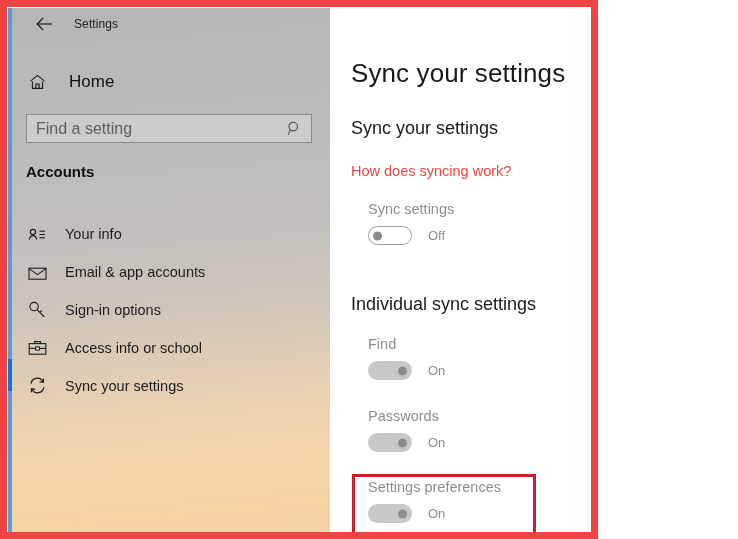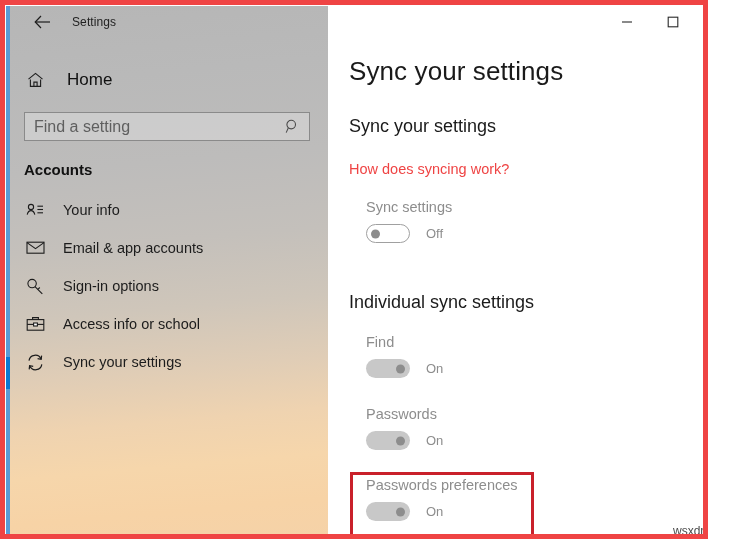--- a/index.html
+++ b/index.html
@@ -9,24 +9,24 @@
   }
   body {
     width: 738px;
     height: 539px;
     font-family: "Liberation Sans", sans-serif;
     overflow: hidden;
   }
 
   .window {
     position: relative;
-    width: 708px;
+    width: 598px;
     height: 539px;
     box-sizing: border-box;
-    border: 5px solid #ef4444;
+    border: 7px solid #ef4444;
     background: #ffffff;
     overflow: hidden;
   }
 
   
   .sidebar {
     position: absolute;
     left: 1px;
     top: 1px;
     width: 322px;
@@ -140,21 +140,21 @@
   .nav {
     position: absolute;
     left: 0;
     top: 196px;
     width: 322px;
   }
   .nav-item {
     position: relative;
     height: 38px;
     display: flex;
-    align-items: flex-start;
+    align-items: flex-end;
   }
   .nav-item .sel-bar {
     position: absolute;
     left: 0;
     top: 3px;
     bottom: 3px;
     width: 4px;
     background: transparent;
   }
   .nav-item.selected .sel-bar {
@@ -467,21 +467,21 @@
       <div class="setting-label">Passwords</div>
       <div class="toggle-row">
         <div class="toggle on-disabled">
           <div class="knob"></div>
         </div>
         <div class="toggle-state">On</div>
       </div>
     </div>
 
     <div class="setting-block" id="blk-lang">
-      <div class="setting-label">Passwords preferences</div>
+      <div class="setting-label">Settings preferences</div>
       <div class="toggle-row">
         <div class="toggle on-disabled">
           <div class="knob"></div>
         </div>
         <div class="toggle-state">On</div>
       </div>
     </div>
 
     <div class="watermark">wsxdn.com</div>
   </div>

